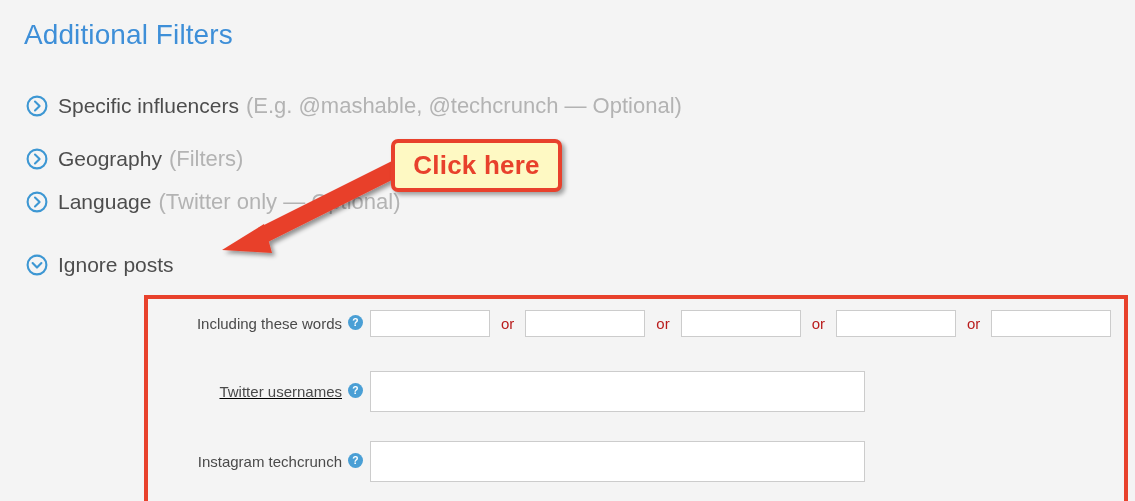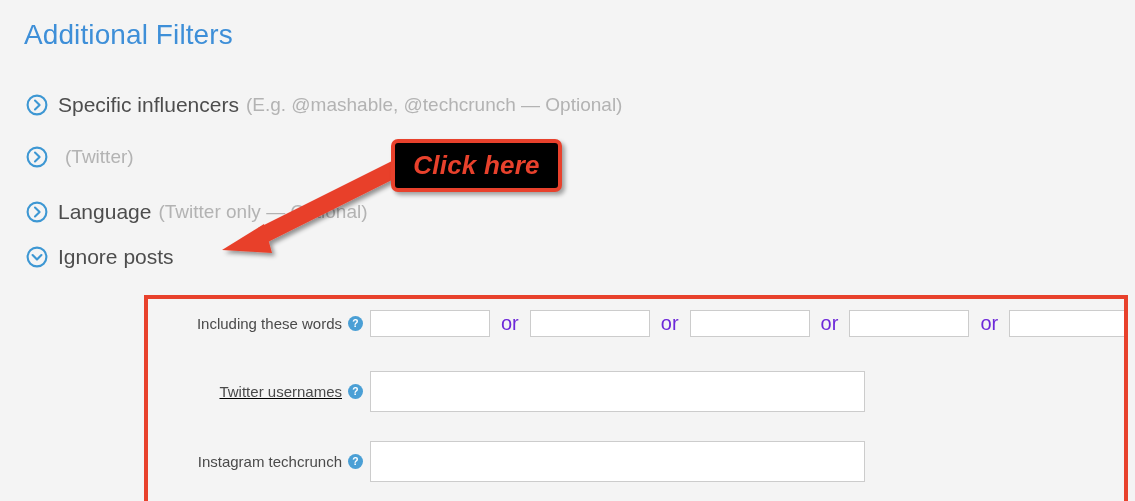--- a/index.html
+++ b/index.html
@@ -36,38 +36,38 @@
   .filter-row {
     position: absolute;
     left: 26px;
     display: flex;
     align-items: center;
     white-space: nowrap;
     cursor: pointer;
   }
   .filter-row.r0 { top: 93px; }
   .filter-row.r1 { top: 146px; }
-  .filter-row.r2 { top: 200px; }
-  .filter-row.r3 { top: 245px; text-align: center; }
+  .filter-row.r2 { top: 189px; }
+  .filter-row.r3 { top: 253px; text-align: center; }
 
   .chev {
     width: 22px;
     height: 22px;
     flex: 0 0 22px;
     margin-right: 10px;
     display: block;
   }
 
   .filter-label {
     font-size: 21px;
     color: #4d4d4d;
     font-weight: 400;
   }
   .filter-hint {
-    font-size: 19px;
+    font-size: 22px;
     color: #b3b3b3;
     font-weight: 400;
     margin-left: 7px;
   }
 
   
   .highlight-box {
     position: absolute;
     left: 144px;
     top: 295px;
@@ -92,21 +92,20 @@
     left: 0;
   }
   .form-row.fr0 { top: 4px;   height: 40px; }
   .form-row.fr1 { top: 70px;  height: 44px; text-decoration: underline; }
   .form-row.fr2 { top: 140px; height: 44px; }
 
   .form-label-cell {
     width: 222px;
     flex: 0 0 222px;
     display: flex;
-    align-items: center;
     justify-content: flex-end;
     padding-right: 7px;
   }
   .form-label {
     font-size: 15px;
     color: #4a4a4a;
     white-space: nowrap;
   }
   .help-icon {
     width: 15px;
@@ -126,46 +125,45 @@
     border: 1px solid #cccccc;
     background: #ffffff;
     font-family: "Liberation Sans", sans-serif;
     font-size: 14px;
     color: #333333;
     padding: 0 5px;
     outline: none;
   }
   .txt.word { width: 120px; }
   .or-sep {
-    font-size: 20px;
-    color: #6d28d9;
+    font-size: 15px;
+    color: #b91c1c;
     padding: 0 11px;
     white-space: nowrap;
   }
   .txt.wide {
     width: 495px;
     height: 41px;
   }
 
   
   .callout {
     position: absolute;
     left: 391px;
     top: 139px;
     width: 171px;
     height: 53px;
-    background: #000000;
+    background: #fef9c3;
     border: 4px solid #e8412c;
     border-radius: 7px;
     display: flex;
     align-items: center;
     justify-content: center;
     box-shadow: 3px 3px 4px rgba(0,0,0,0.35);
     z-index: 30;
-    font-style: italic;
   }
   .callout-text {
     color: #e8412c;
     font-size: 26px;
     font-weight: 700;
     white-space: nowrap;
     letter-spacing: 0.2px;
   }
 
   .arrow-layer {
@@ -192,21 +190,22 @@
     </svg>
     <span class="filter-label">Specific influencers</span>
     <span class="filter-hint">(E.g. @mashable, @techcrunch — Optional)</span>
   </div>
 
   <div class="filter-row r1">
     <svg class="chev" viewBox="0 0 22 22">
       <circle cx="11" cy="11" r="9.4" fill="none" stroke="#3d97d3" stroke-width="2.1"></circle>
       <path d="M9 6.6 L13.6 11 L9 15.4" fill="none" stroke="#3d97d3" stroke-width="2.1" stroke-linecap="round" stroke-linejoin="round"></path>
     </svg>
-    <span class="filter-hint">(Twitter)</span>
+    <span class="filter-label">Geography</span>
+    <span class="filter-hint">(Filters)</span>
   </div>
 
   <div class="filter-row r2">
     <svg class="chev" viewBox="0 0 22 22">
       <circle cx="11" cy="11" r="9.4" fill="none" stroke="#3d97d3" stroke-width="2.1"></circle>
       <path d="M9 6.6 L13.6 11 L9 15.4" fill="none" stroke="#3d97d3" stroke-width="2.1" stroke-linecap="round" stroke-linejoin="round"></path>
     </svg>
     <span class="filter-label">Language</span>
     <span class="filter-hint">(Twitter only — Optional)</span>
   </div>

